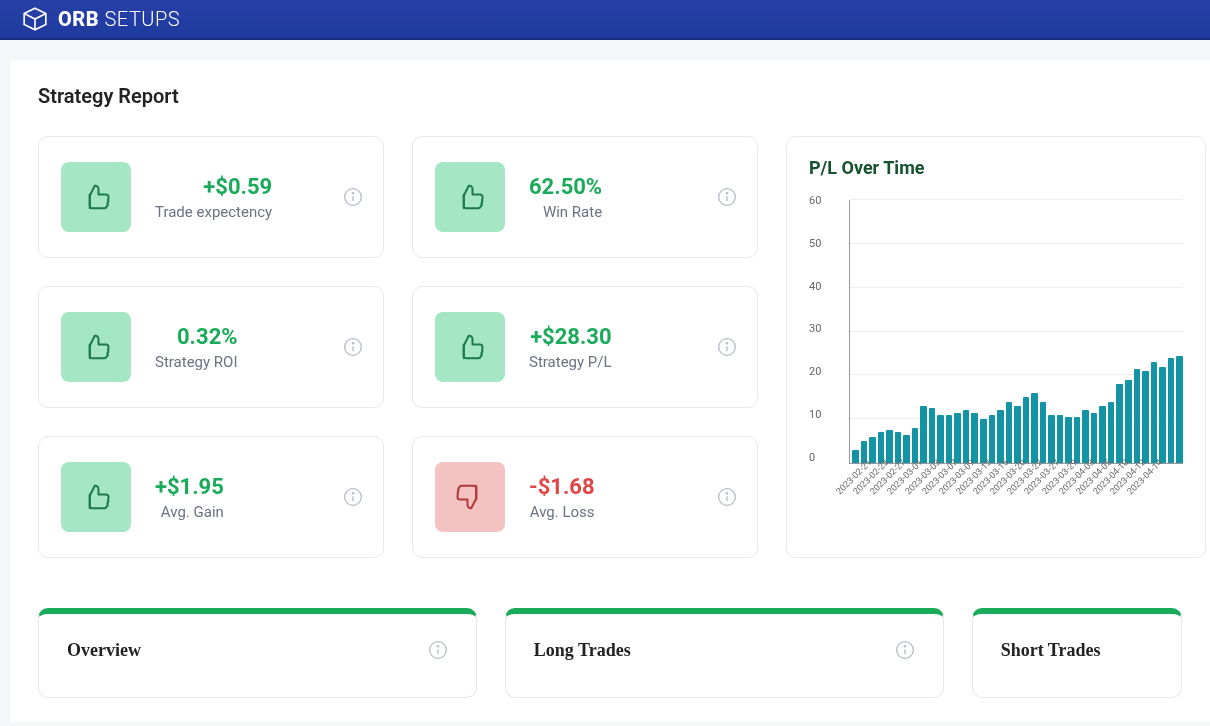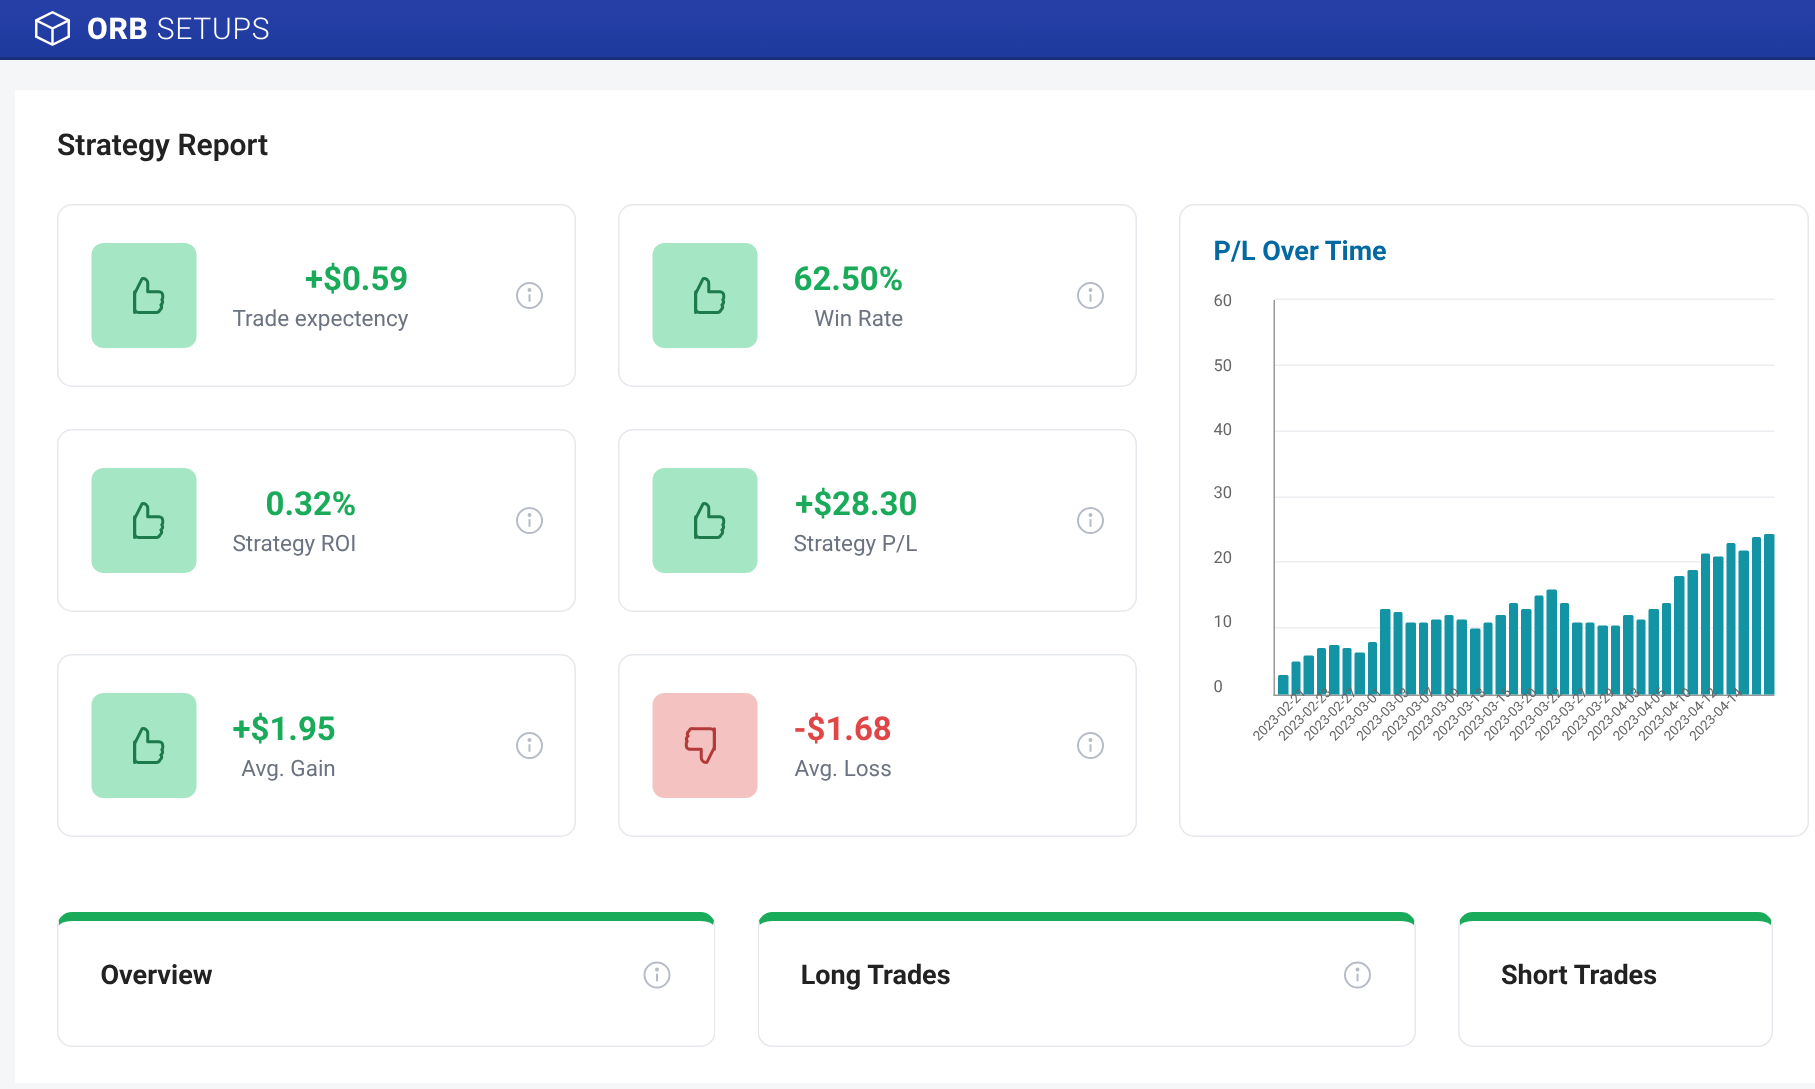--- a/index.html
+++ b/index.html
@@ -102,21 +102,21 @@
     background: #fff;
     padding: 20px 22px 10px 22px;
     flex: 1;
     min-width: 420px;
     height: 422px;
   }
   .chart-title {
     font-size: 18px;
     font-weight: 700;
     margin-bottom: 16px;
-    color: #0369a1;
+    color: #14532d;
   }
   .chart-area {
     position: relative;
     width: 100%;
     height: 320px;
   }
   .y-axis {
     position: absolute;
     left: 0;
     top: 0;
@@ -192,20 +192,21 @@
     border-top: 6px solid #1aab5a;
     border-radius: 10px;
     background: #fff;
     padding: 26px 28px;
     flex: 1;
     position: relative;
     min-height: 90px;
     display: flex;
     align-items: flex-start;
     justify-content: space-between;
+    font-family: Liberation Serif, serif;
   }
   .wide-title { font-size: 18px; font-weight: 700; color: #222; }
 </style>
 </head>
 <body>
 
 <div class="header">
   <div class="logo">
     <span class="logo-icon">
       <svg viewBox="0 0 24 24" fill="none" stroke="#fff" stroke-width="1.5">

